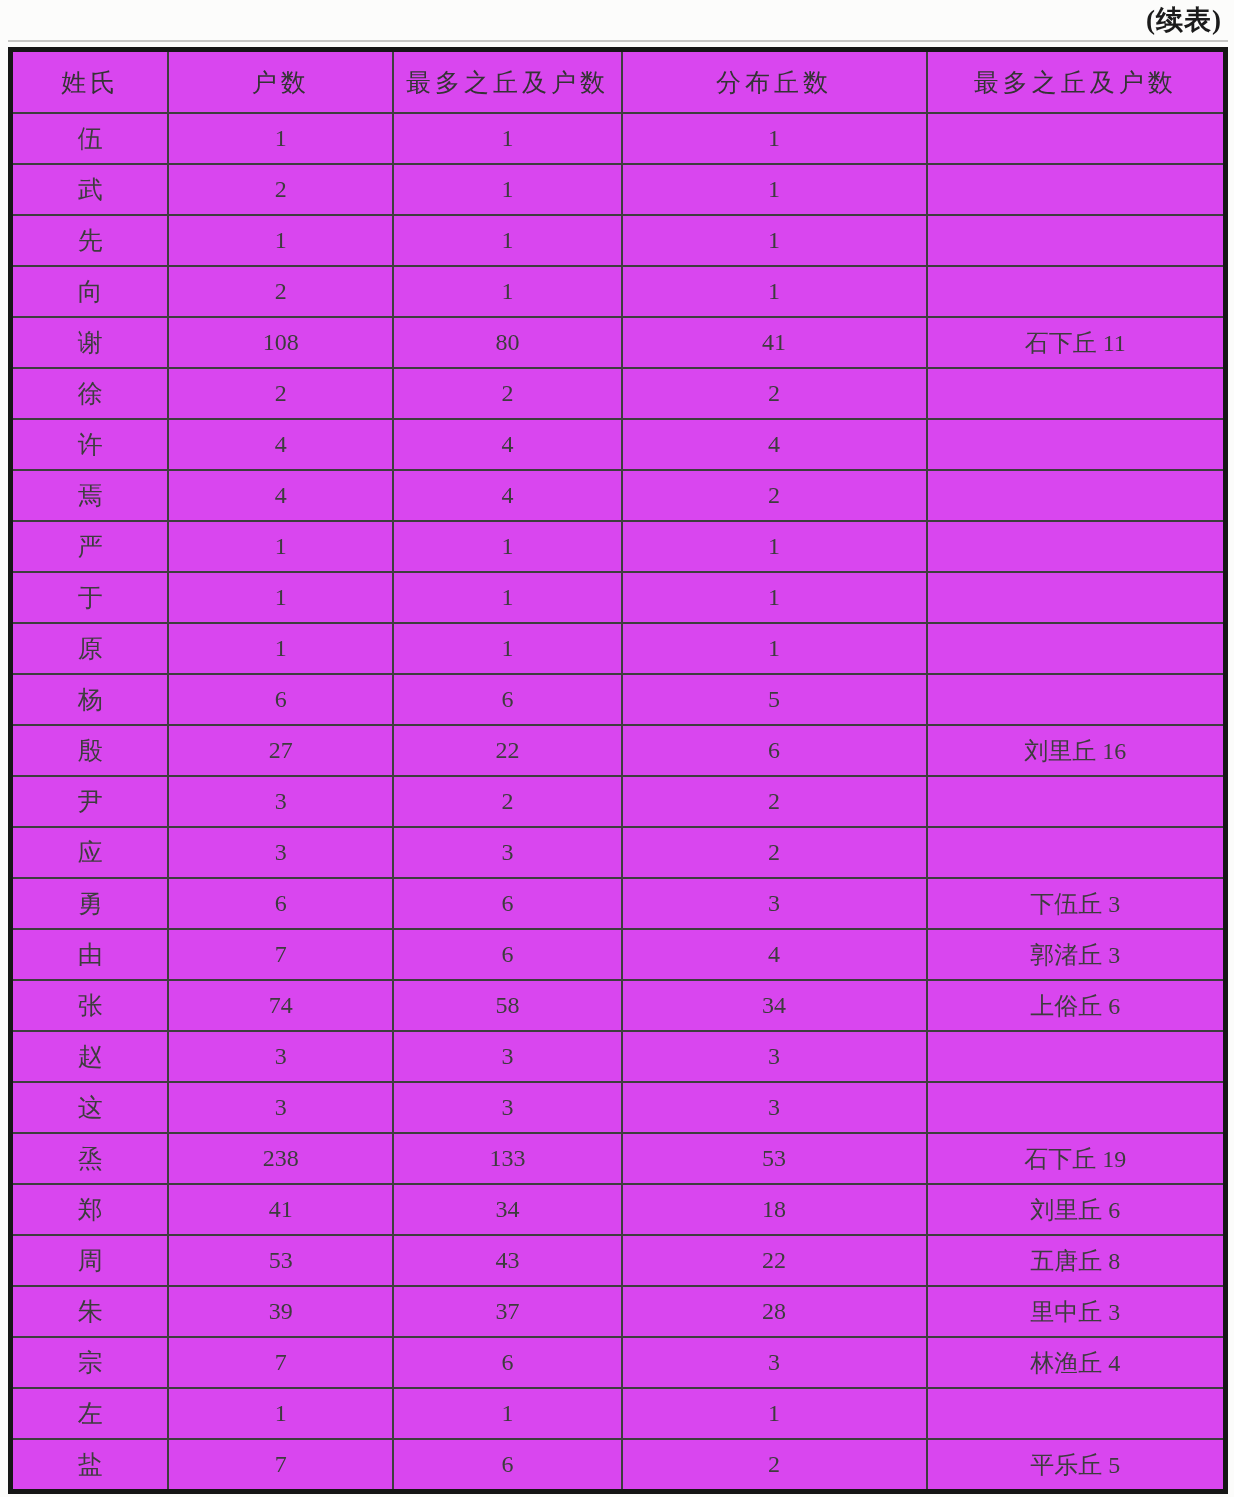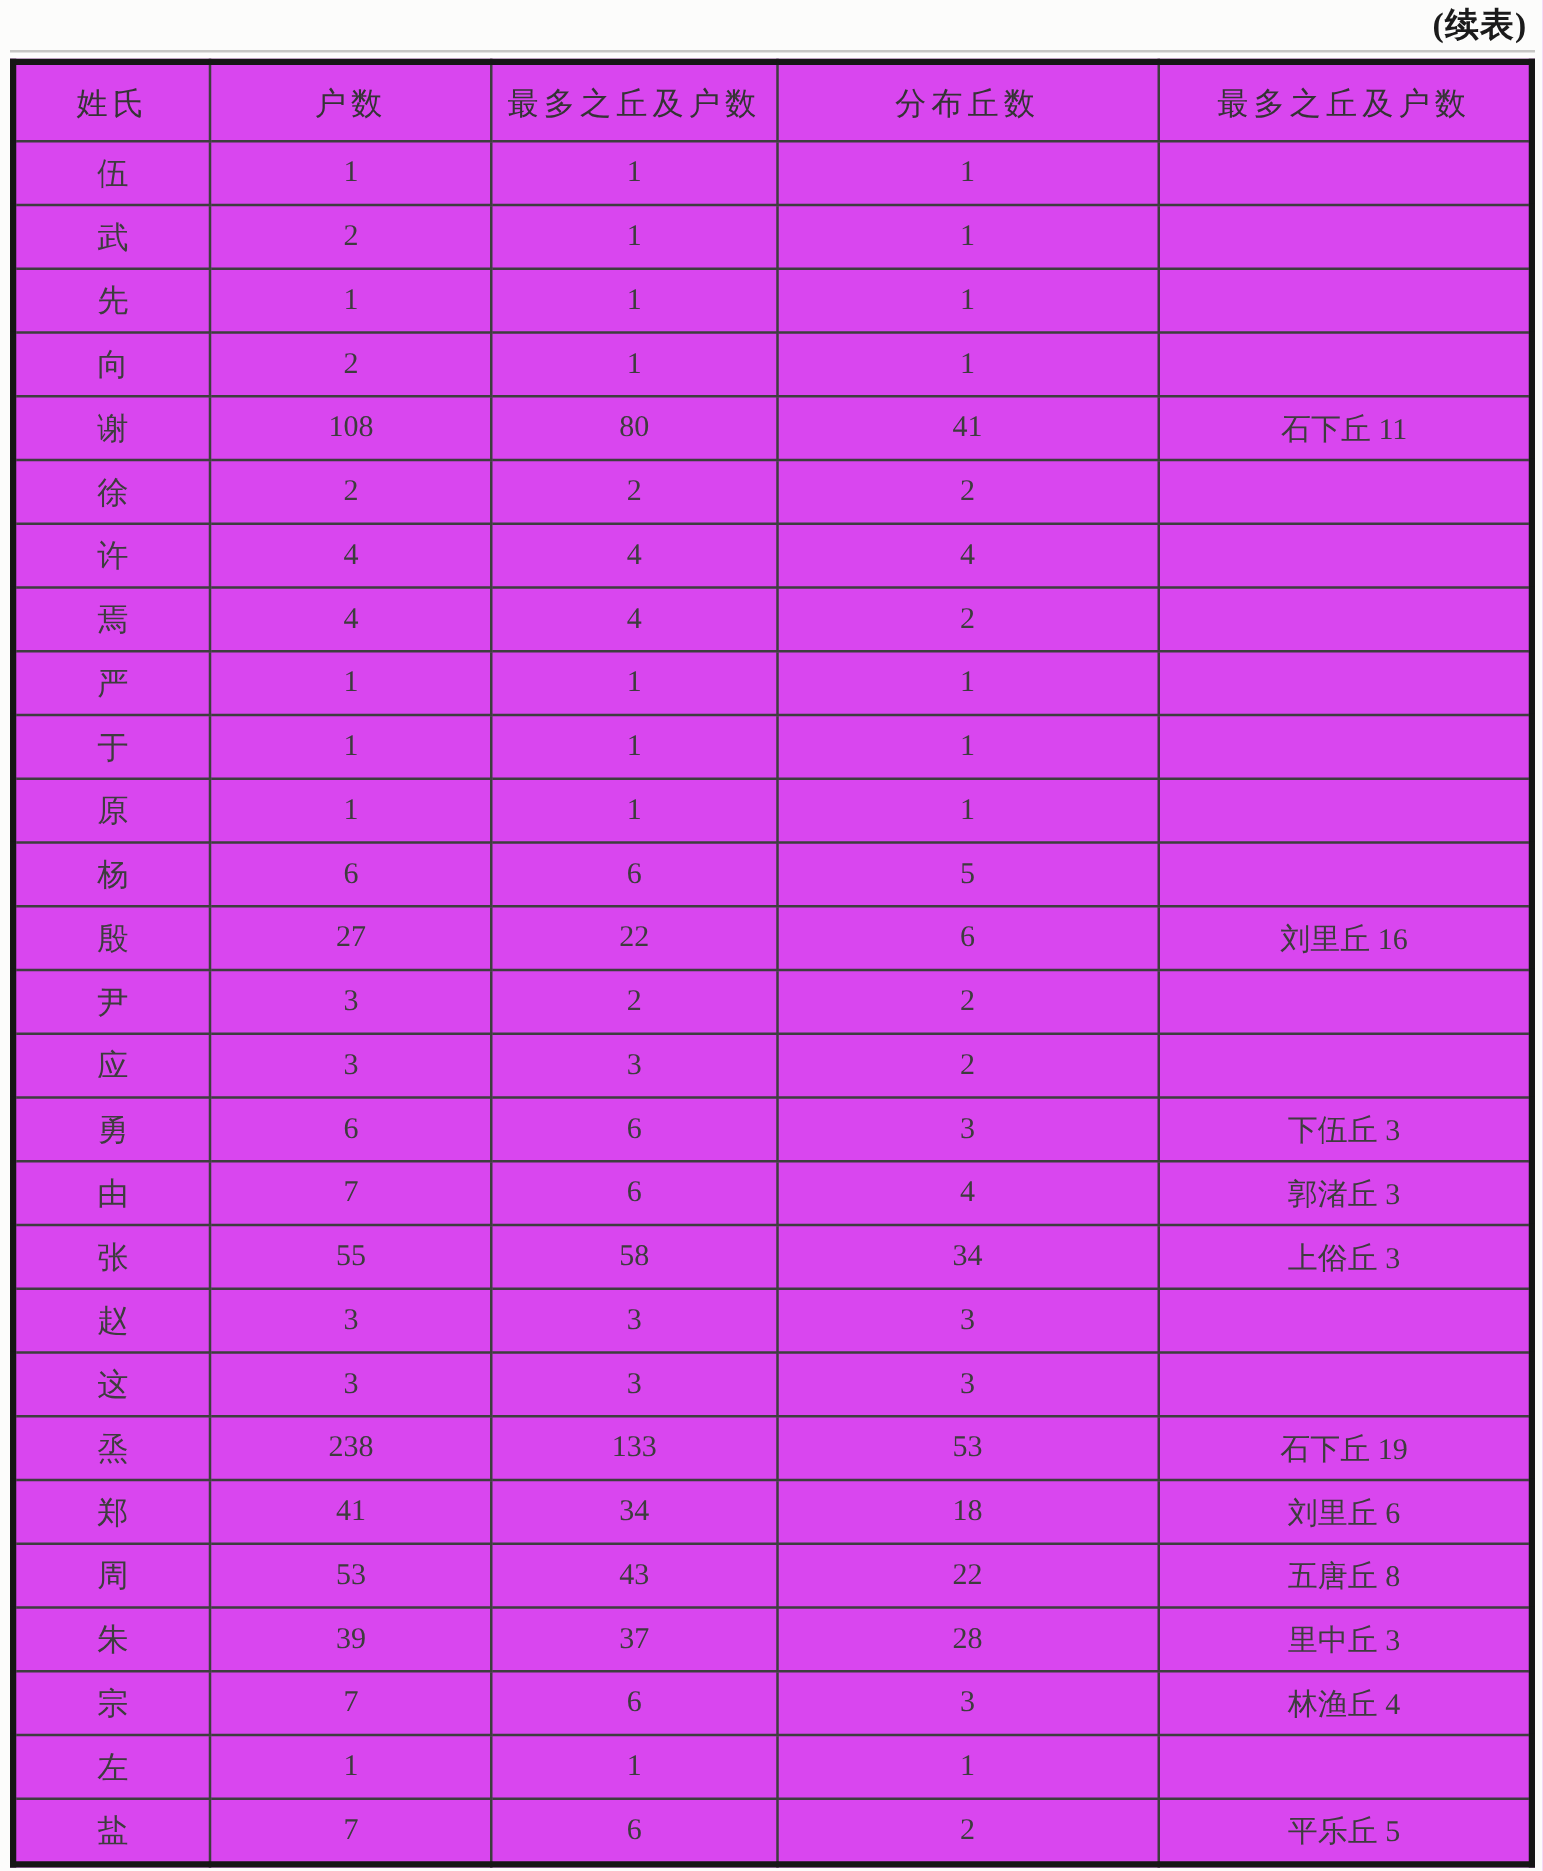--- a/index.html
+++ b/index.html
@@ -211,24 +211,24 @@
           </tr>
           <tr>
             <td>由</td>
             <td>7</td>
             <td>6</td>
             <td>4</td>
             <td>郭渚丘 3</td>
           </tr>
           <tr>
             <td>张</td>
-            <td>55</td>
+            <td>74</td>
             <td>58</td>
             <td>34</td>
-            <td>上俗丘 3</td>
+            <td>上俗丘 6</td>
           </tr>
           <tr>
             <td>赵</td>
             <td>3</td>
             <td>3</td>
             <td>3</td>
             <td></td>
           </tr>
           <tr>
             <td>这</td>

